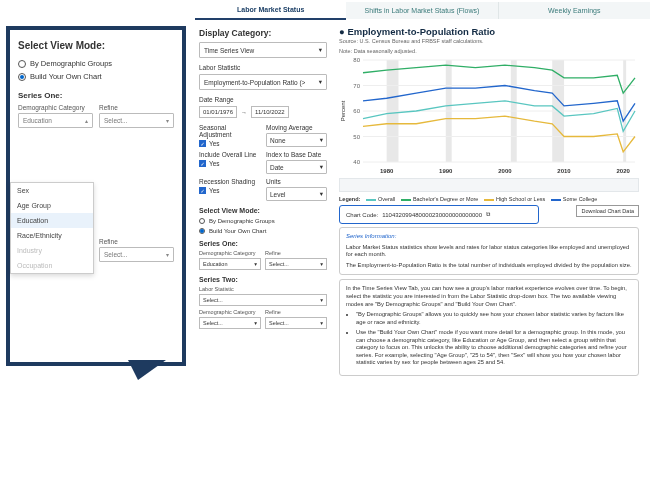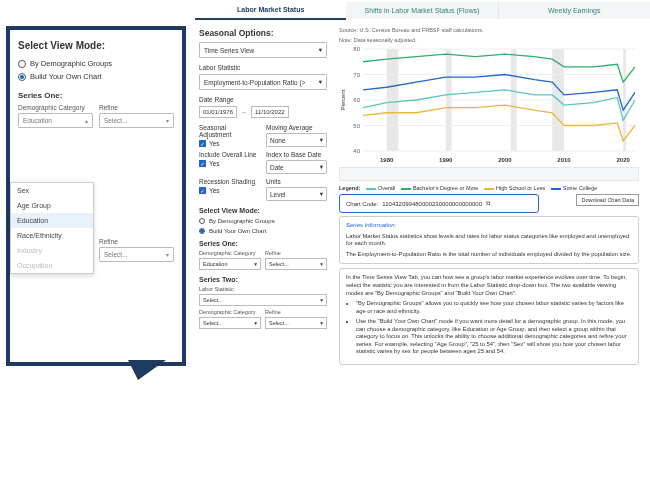--- a/index.html
+++ b/index.html
@@ -128,21 +128,21 @@
 </div>
 
 <div class="main">
   <div class="tabs">
     <div class="tab active">Labor Market Status</div>
     <div class="tab inactive">Shifts in Labor Market Status (Flows)</div>
     <div class="tab inactive">Weekly Earnings</div>
   </div>
 
   <div class="panel">
-    <h3>Seasonal Options:</h3>
+    <h3>Display Category:</h3>
     <div class="psel">
         <span>Time Series View</span>
         <span class="chev">▾</span>
       </div>
     <div class="plabel">Labor Statistic</div>
     <div class="psel">
         <span>Employment-to-Population Ratio (&gt;</span>
         <span class="chev">▾</span>
       </div>
     <div class="plabel">Date Range</div>
@@ -243,20 +243,21 @@
           <div class="sm-lab">Refine</div>
           <div class="sm-sel">
             <span>Select...</span>
             <span>▾</span>
           </div>
         </div>
       </div>
   </div>
 
   <div class="content">
+    <div class="chart-title">● <span>Employment-to-Population Ratio</span></div>
     <div class="chart-sub">Source: U.S. Census Bureau and FRBSF staff calculations.</div>
     <div class="chart-sub">Note: Data seasonally adjusted.</div>
     <div class="chart-wrap">
       <svg class="plot" id="plot" viewBox="0 0 300 118">
           <rect x="47.65217391304348" y="2" width="11.826086956521742" height="102" fill="#e8e8e8"></rect>
           <rect x="106.78260869565219" y="2" width="5.91304347826086" height="102" fill="#e8e8e8"></rect>
           <rect x="171.82608695652172" y="2" width="5.9130434782608745" height="102" fill="#e8e8e8"></rect>
           <rect x="213.2173913043478" y="2" width="11.826086956521749" height="102" fill="#e8e8e8"></rect>
           <rect x="284.17391304347825" y="2" width="2.9565217391304373" height="102" fill="#e8e8e8"></rect>
           <line x1="24" x2="296" y1="104" y2="104" stroke="#eee"></line>

